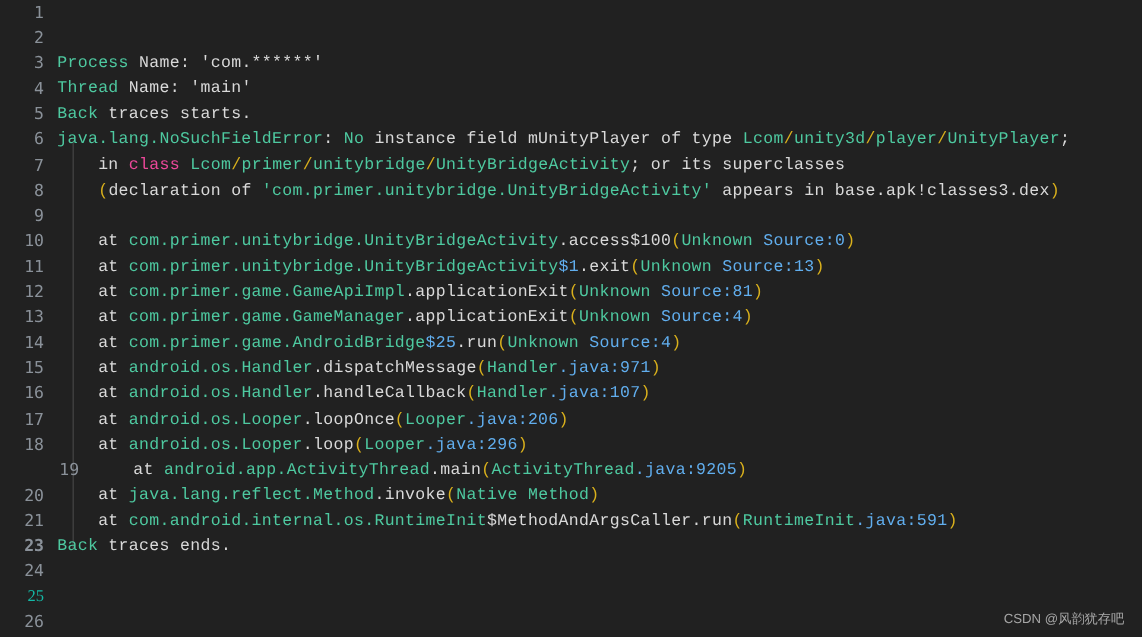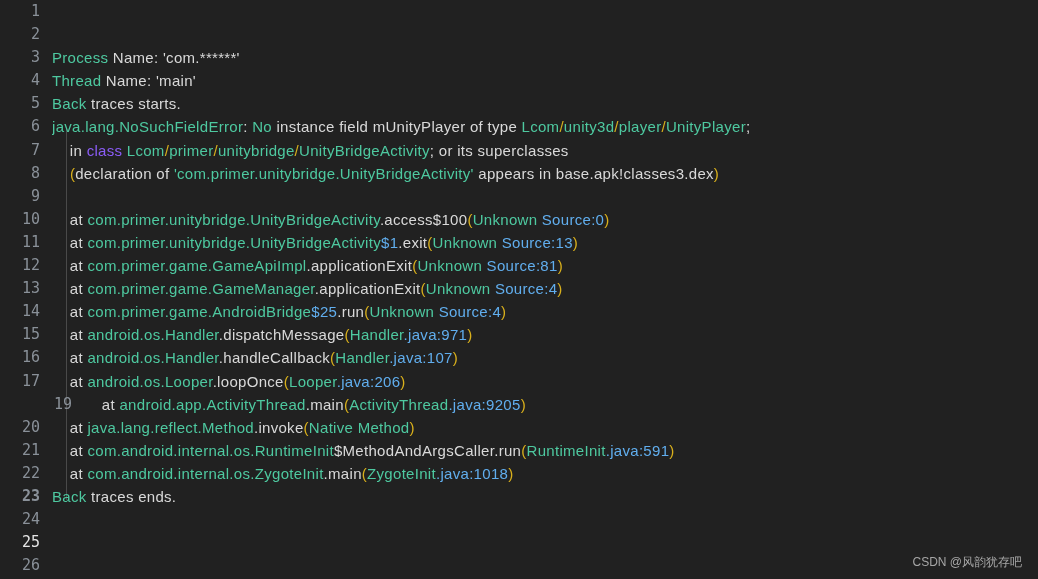--- a/index.html
+++ b/index.html
@@ -49,30 +49,30 @@
     color: #8a9199;
     font-size: 15px;
     font-family: "DejaVu Sans Mono", "Liberation Mono", monospace;
     user-select: none;
   }
 
   .lc {
     flex: 1 1 auto;
     font-size: 15px;
     letter-spacing: 0.02em;
-    font-family: Liberation Sans, sans-serif;
+    font-family: Liberation Mono, monospace;
     color: #d4d4d4;
     white-space: pre;
     overflow: hidden;
   }
 
   
   .t-plain  { color: #d9d9d9; }
   .t-type   { color: #4ec9a0; }
-  .t-key    { color: #8b5cf6; text-align: center; }
+  .t-key    { color: #ec4899; text-align: center; }
   .t-num    { color: #61aeee; }
   .t-punc   { color: #d9b01c; }
   .t-str    { color: #4ec9a0; }
 
   #watermark {
     position: absolute;
     right: 16px;
     bottom: 8px;
     color: #b9b9b9;
     font-size: 12px;
@@ -98,23 +98,23 @@
       <div class="code-line"><div class="ln" style="color: rgb(138, 145, 153);">8</div><div class="lc"><span class="t-plain">    </span><span class="t-punc">(</span><span class="t-plain">declaration of </span><span class="t-str">'com.primer.unitybridge.UnityBridgeActivity'</span><span class="t-plain"> appears in base.apk!classes3.dex</span><span class="t-punc">)</span></div></div>
       <div class="code-line"><div class="ln" style="color: rgb(138, 145, 153);">9</div><div class="lc"></div></div>
       <div class="code-line"><div class="ln" style="color: rgb(138, 145, 153);">10</div><div class="lc"><span class="t-plain">    at </span><span class="t-type">com.primer.unitybridge.UnityBridgeActivity</span><span class="t-plain">.access$100</span><span class="t-punc">(</span><span class="t-type">Unknown</span><span class="t-plain"> </span><span class="t-num">Source:0</span><span class="t-punc">)</span></div></div>
       <div class="code-line"><div class="ln" style="color: rgb(138, 145, 153);">11</div><div class="lc"><span class="t-plain">    at </span><span class="t-type">com.primer.unitybridge.UnityBridgeActivity</span><span class="t-num">$1</span><span class="t-plain">.exit</span><span class="t-punc">(</span><span class="t-type">Unknown</span><span class="t-plain"> </span><span class="t-num">Source:13</span><span class="t-punc">)</span></div></div>
       <div class="code-line"><div class="ln" style="color: rgb(138, 145, 153);">12</div><div class="lc"><span class="t-plain">    at </span><span class="t-type">com.primer.game.GameApiImpl</span><span class="t-plain">.applicationExit</span><span class="t-punc">(</span><span class="t-type">Unknown</span><span class="t-plain"> </span><span class="t-num">Source:81</span><span class="t-punc">)</span></div></div>
       <div class="code-line"><div class="ln" style="color: rgb(138, 145, 153);">13</div><div class="lc"><span class="t-plain">    at </span><span class="t-type">com.primer.game.GameManager</span><span class="t-plain">.applicationExit</span><span class="t-punc">(</span><span class="t-type">Unknown</span><span class="t-plain"> </span><span class="t-num">Source:4</span><span class="t-punc">)</span></div></div>
       <div class="code-line"><div class="ln" style="color: rgb(138, 145, 153);">14</div><div class="lc"><span class="t-plain">    at </span><span class="t-type">com.primer.game.AndroidBridge</span><span class="t-num">$25</span><span class="t-plain">.run</span><span class="t-punc">(</span><span class="t-type">Unknown</span><span class="t-plain"> </span><span class="t-num">Source:4</span><span class="t-punc">)</span></div></div>
       <div class="code-line"><div class="ln" style="color: rgb(138, 145, 153);">15</div><div class="lc"><span class="t-plain">    at </span><span class="t-type">android.os.Handler</span><span class="t-plain">.dispatchMessage</span><span class="t-punc">(</span><span class="t-type">Handler</span><span class="t-num">.java:971</span><span class="t-punc">)</span></div></div>
       <div class="code-line"><div class="ln" style="color: rgb(138, 145, 153);">16</div><div class="lc"><span class="t-plain">    at </span><span class="t-type">android.os.Handler</span><span class="t-plain">.handleCallback</span><span class="t-punc">(</span><span class="t-type">Handler</span><span class="t-num">.java:107</span><span class="t-punc">)</span></div></div>
       <div class="code-line"><div class="ln" style="color: rgb(138, 145, 153);">17</div><div class="lc"><span class="t-plain">    at </span><span class="t-type">android.os.Looper</span><span class="t-plain">.loopOnce</span><span class="t-punc">(</span><span class="t-type">Looper</span><span class="t-num">.java:206</span><span class="t-punc">)</span></div></div>
+      <div class="code-line"><div class="ln" style="color: rgb(138, 145, 153);">18</div><div class="lc"><span class="t-plain">    at </span><span class="t-type">android.os.Looper</span><span class="t-plain">.loop</span><span class="t-punc">(</span><span class="t-type">Looper</span><span class="t-num">.java:296</span><span class="t-punc">)</span></div></div>
       <div class="code-line"><div class="ln" style="color: rgb(138, 145, 153); margin-left: 32px;">19</div><div class="lc"><span class="t-plain">    at </span><span class="t-type">android.app.ActivityThread</span><span class="t-plain">.main</span><span class="t-punc">(</span><span class="t-type">ActivityThread</span><span class="t-num">.java:9205</span><span class="t-punc">)</span></div></div>
       <div class="code-line"><div class="ln" style="color: rgb(138, 145, 153); text-align: right;">20</div><div class="lc"><span class="t-plain">    at </span><span class="t-type">java.lang.reflect.Method</span><span class="t-plain">.invoke</span><span class="t-punc">(</span><span class="t-type">Native Method</span><span class="t-punc">)</span></div></div>
       <div class="code-line"><div class="ln" style="color: rgb(138, 145, 153);">21</div><div class="lc"><span class="t-plain">    at </span><span class="t-type">com.android.internal.os.RuntimeInit</span><span class="t-plain">$MethodAndArgsCaller</span><span class="t-plain">.run</span><span class="t-punc">(</span><span class="t-type">RuntimeInit</span><span class="t-num">.java:591</span><span class="t-punc">)</span></div></div>
-      <div class="code-line"><div class="ln" style="color: rgb(138, 145, 153);">22</div><div class="lc"><span class="t-plain">    at </span><span class="t-type">com.android.internal.os.ZygoteInit</span><span class="t-plain">.main</span><span class="t-punc">(</span><span class="t-type">ZygoteInit</span><span class="t-num">.java:1018</span><span class="t-punc">)</span></div></div>
       <div class="code-line"><div class="ln" style="color: rgb(138, 145, 153); font-weight: bold;">23</div><div class="lc"><span class="t-type">Back</span><span class="t-plain"> traces ends.</span></div></div>
       <div class="code-line"><div class="ln" style="color: rgb(138, 145, 153);">24</div><div class="lc"></div></div>
-      <div class="code-line"><div class="ln" style="color: #e5e5e5;">25</div><div class="lc"></div></div>
+      <div class="code-line"><div class="ln" style="color: #14b8a6; font-family: Liberation Serif, serif;">25</div><div class="lc"></div></div>
       <div class="code-line"><div class="ln" style="color: rgb(138, 145, 153);">26</div><div class="lc"></div></div>
     </div>
   <div id="watermark">CSDN @风韵犹存吧</div>
 </div>
 
 </body></html>

